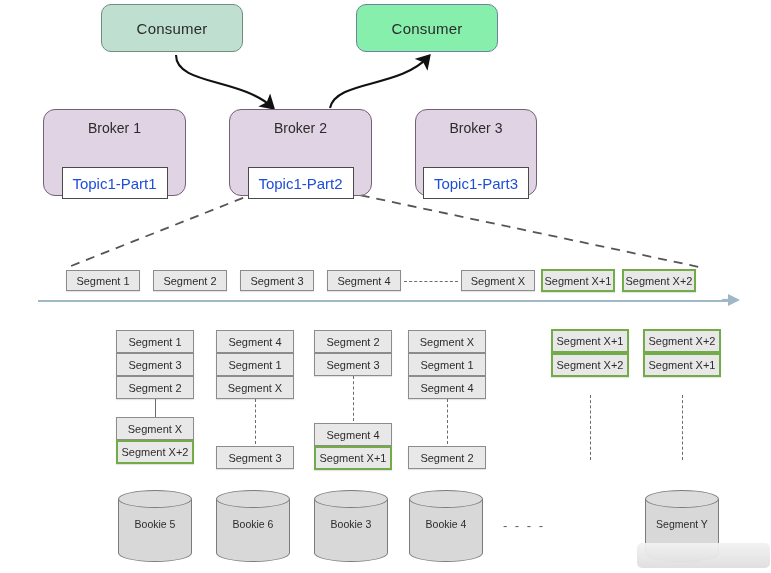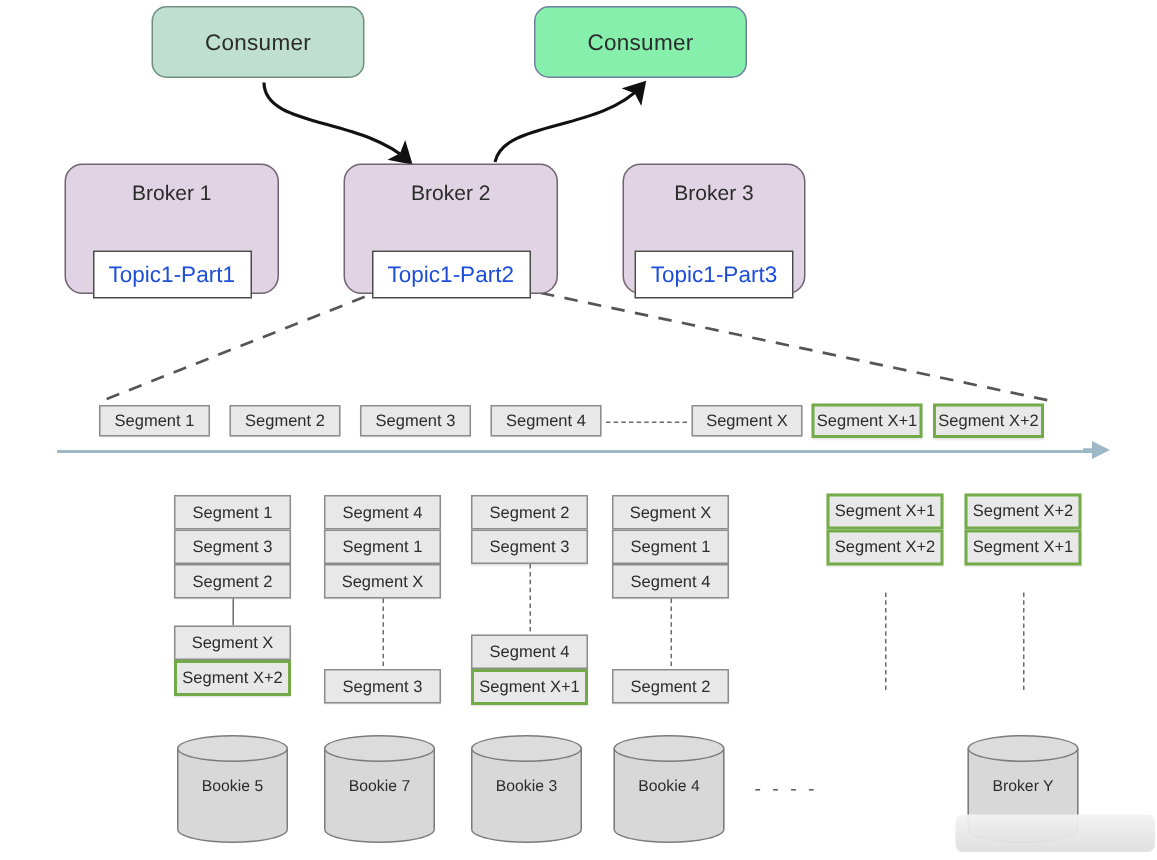--- a/index.html
+++ b/index.html
@@ -232,21 +232,21 @@
   <div class="cyl" style="left:118px;top:490px;">
     <div class="bot"></div>
     <div class="body"></div>
     <div class="top"></div>
     <div class="lbl">Bookie 5</div>
   </div>
   <div class="cyl" style="left:216px;top:490px;">
     <div class="bot"></div>
     <div class="body"></div>
     <div class="top"></div>
-    <div class="lbl">Bookie 7</div>
+    <div class="lbl">Bookie 6</div>
   </div>
   <div class="cyl" style="left:314px;top:490px;">
     <div class="bot"></div>
     <div class="body"></div>
     <div class="top"></div>
     <div class="lbl">Bookie 3</div>
   </div>
   <div class="cyl" style="left:409px;top:490px;">
     <div class="bot"></div>
     <div class="body"></div>
@@ -255,18 +255,18 @@
   </div>
 
   <div class="node" style="left:489px;top:518px;width:70px;height:14px;font-size:13px;color:#5a5a5a;letter-spacing:2px;">
     <span>- - - -</span>
   </div>
 
   <div class="cyl" style="left:645px;top:490px;">
     <div class="bot"></div>
     <div class="body"></div>
     <div class="top"></div>
-    <div class="lbl">Broker Y</div>
+    <div class="lbl">Segment Y</div>
   </div>
 
   <div class="watermark" style="left:637px;top:543px;width:133px;height:25px;"></div>
 
 </div>
 
 </body></html>

